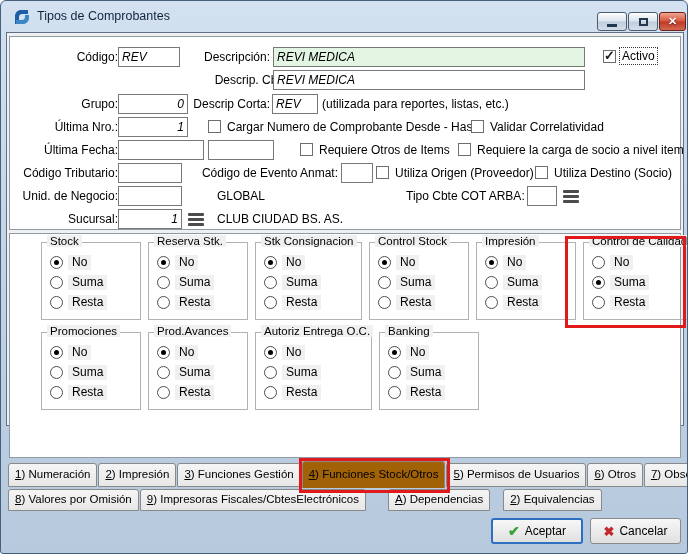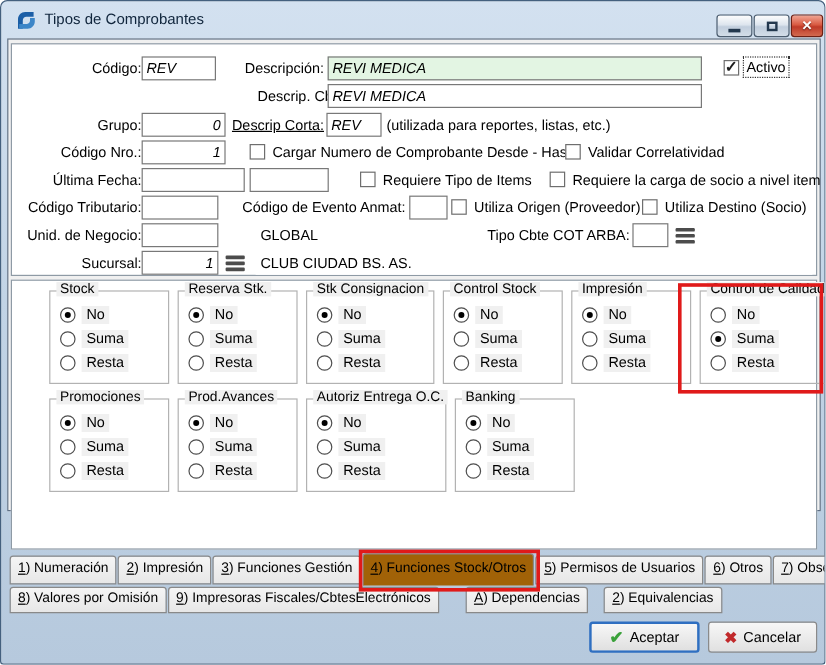--- a/index.html
+++ b/index.html
@@ -110,36 +110,36 @@
       <span class="lbl" style="left:175px;top:10px;width:85px;">Descripción:</span>
       <input class="inp" style="left: 263px; top: 10px; width: 312px; background: rgb(227, 245, 227);" value="REVI MEDICA">
       <span class="cb checked" style="left:593px;top:13px;"></span>
       <span class="cblbl focus-dotted" style="left:610px;top:11px;">Activo</span>
 
       <span class="lbl" style="left:175px;top:33px;width:85px;margin-left:24px;">Descrip. Cbte.:</span>
       <input class="inp" style="left: 263px; top: 33px; width: 312px;" value="REVI MEDICA">
 
       <span class="lbl" style="left:2px;top:57px;width:106px;">Grupo:</span>
       <input class="inp num" style="left: 108px; top: 57px; width: 70px;" value="0">
-      <span class="lbl" style="left:175px;top:57px;width:85px;text-decoration:underline;">Descrip Corta:</span>
+      <span class="lbl" style="left:175px;top:57px;width:85px;">Descrip Corta:</span>
       <input class="inp" style="left: 262px; top: 57px; width: 46px;" value="REV">
       <span class="note" style="left:312px;top:57px;">(utilizada para reportes, listas, etc.)</span>
 
-      <span class="lbl" style="left:2px;top:80px;width:106px;">Código Nro.:</span>
+      <span class="lbl" style="left:2px;top:80px;width:106px;">Última Nro.:</span>
       <input class="inp num" style="left: 108px; top: 80px; width: 70px;" value="1">
       <span class="cb" style="left:198px;top:83px;"></span>
       <span class="cblbl" style="left:217px;top:82px;">Cargar Numero de Comprobante Desde - Hasta</span>
       <span class="cb" style="left:461px;top:83px;"></span>
       <span class="cblbl" style="left:480px;top:82px;">Validar Correlatividad</span>
 
       <span class="lbl" style="left:2px;top:103px;width:106px;">Última Fecha:</span>
       <input class="inp" style="left: 108px; top: 103px; width: 86px;">
       <input class="inp" style="left: 198px; top: 103px; width: 66px;">
       <span class="cb" style="left:290px;top:106px;"></span>
-      <span class="cblbl" style="left:309px;top:105px;">Requiere Tipo de Items</span>
+      <span class="cblbl" style="left:309px;top:105px;">Requiere Otros de Items</span>
       <span class="cb" style="left:448px;top:106px;"></span>
       <span class="cblbl" style="left:467px;top:105px;">Requiere la carga de socio a nivel item</span>
 
       <span class="lbl" style="left:2px;top:126px;width:106px;">Código Tributario:</span>
       <input class="inp" style="left: 108px; top: 126px; width: 64px;">
       <span class="lbl" style="left:180px;top:126px;width:148px;">Código de Evento Anmat:</span>
       <input class="inp" style="left: 331px; top: 126px; width: 32px;">
       <span class="cb" style="left:366px;top:129px;"></span>
       <span class="cblbl" style="left:385px;top:128px;">Utiliza Origen (Proveedor)</span>
       <span class="cb" style="left:525px;top:129px;"></span>

